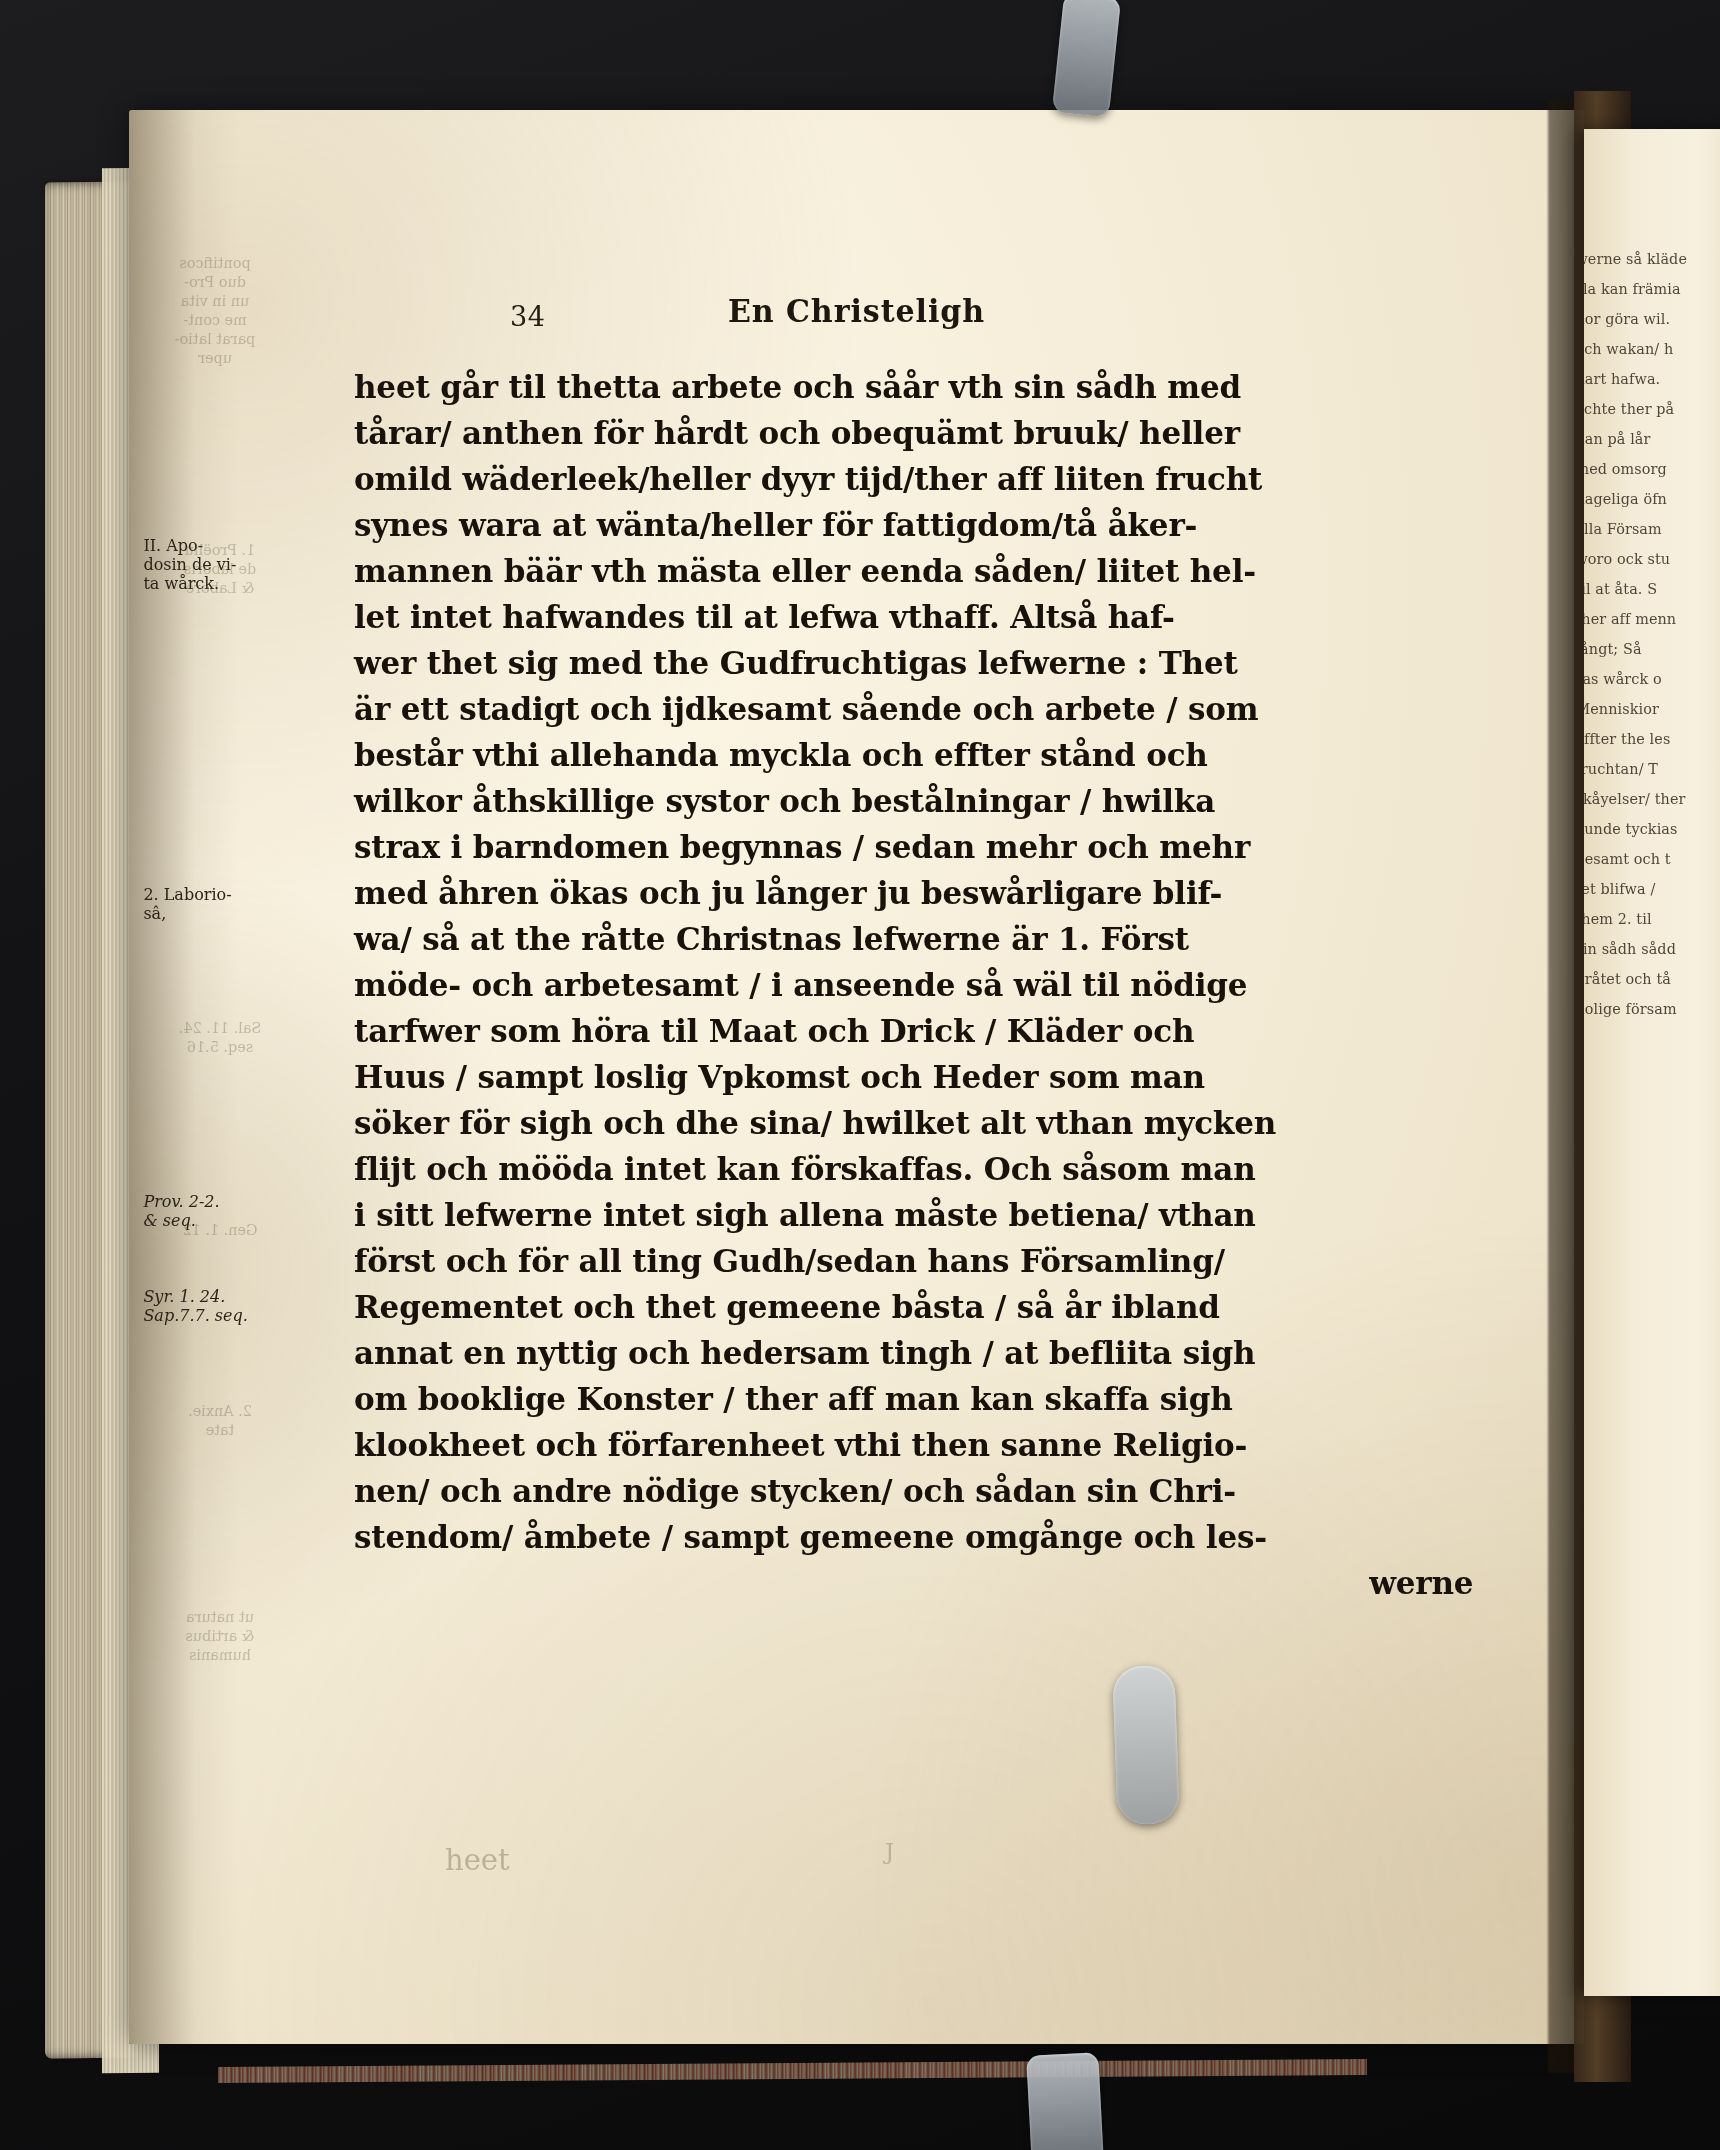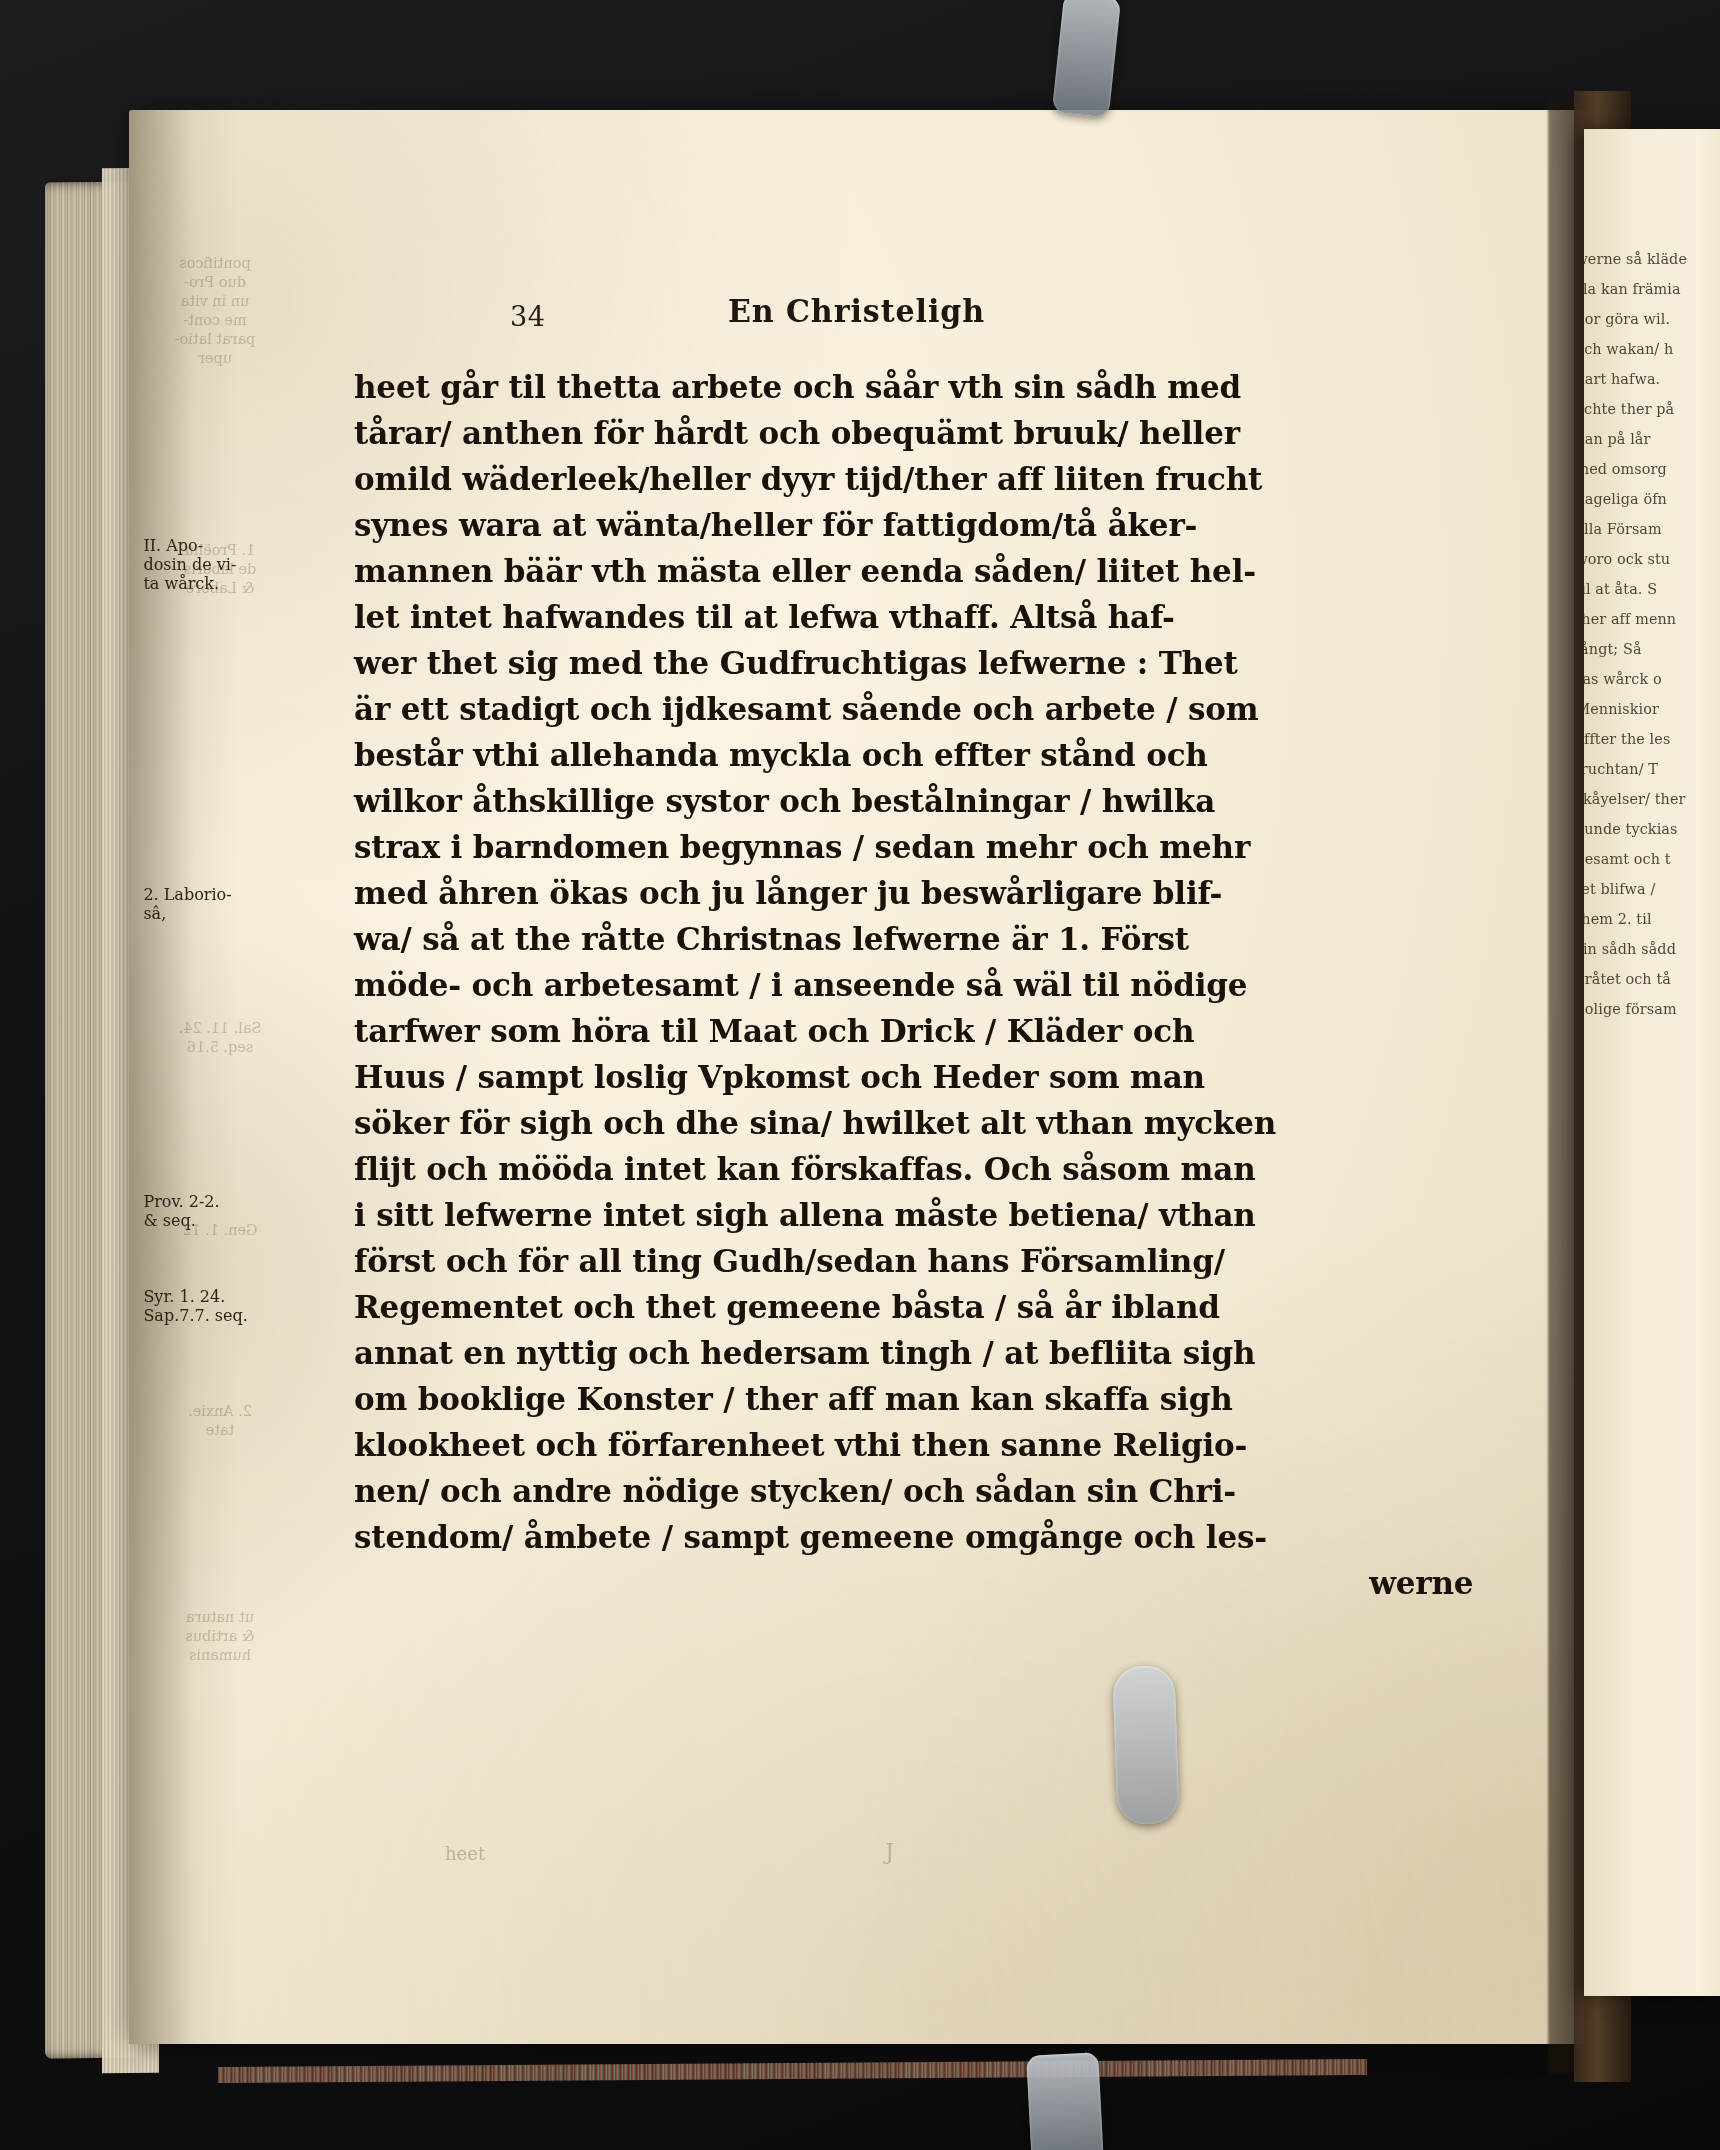--- a/index.html
+++ b/index.html
@@ -213,21 +213,21 @@
     left: 14.4px;
     top: 268px;
     width: 206px;
     color: #2b2318;
     font-size: 16px;
     line-height: 19px;
     font-family: "DejaVu Serif", serif;
   }
   .mnote { position: absolute; width: 206px; text-align: left; }
   .mnote .ln { display: block; white-space: nowrap; }
-  .mnote.italic { }
+  .mnote.italic { font-style: italic; }
 
   
   .bleed {
     position: absolute;
     color: rgba(90,80,60,.30);
     font-size: 14.4px;
     line-height: 19px;
     font-family: "DejaVu Serif", serif;
     transform: scaleX(-1);
     width: 144px;
@@ -255,21 +255,21 @@
   }
   .body-text .ln.last {
     text-align: right;
   }
 
   
   .ghost-bottom {
     position: absolute;
     left: 316px;
     top: 1733px;
-    font-size: 18px;
+    font-size: 29px;
     color: rgba(95,85,60,.35);
     font-family: "DejaVu Serif", serif;
   }
   .ghost-bottom2 {
     position: absolute;
     left: 756px;
     top: 1728px;
     font-size: 23px;
     color: rgba(95,85,60,.30);
     font-family: "DejaVu Serif", serif;

